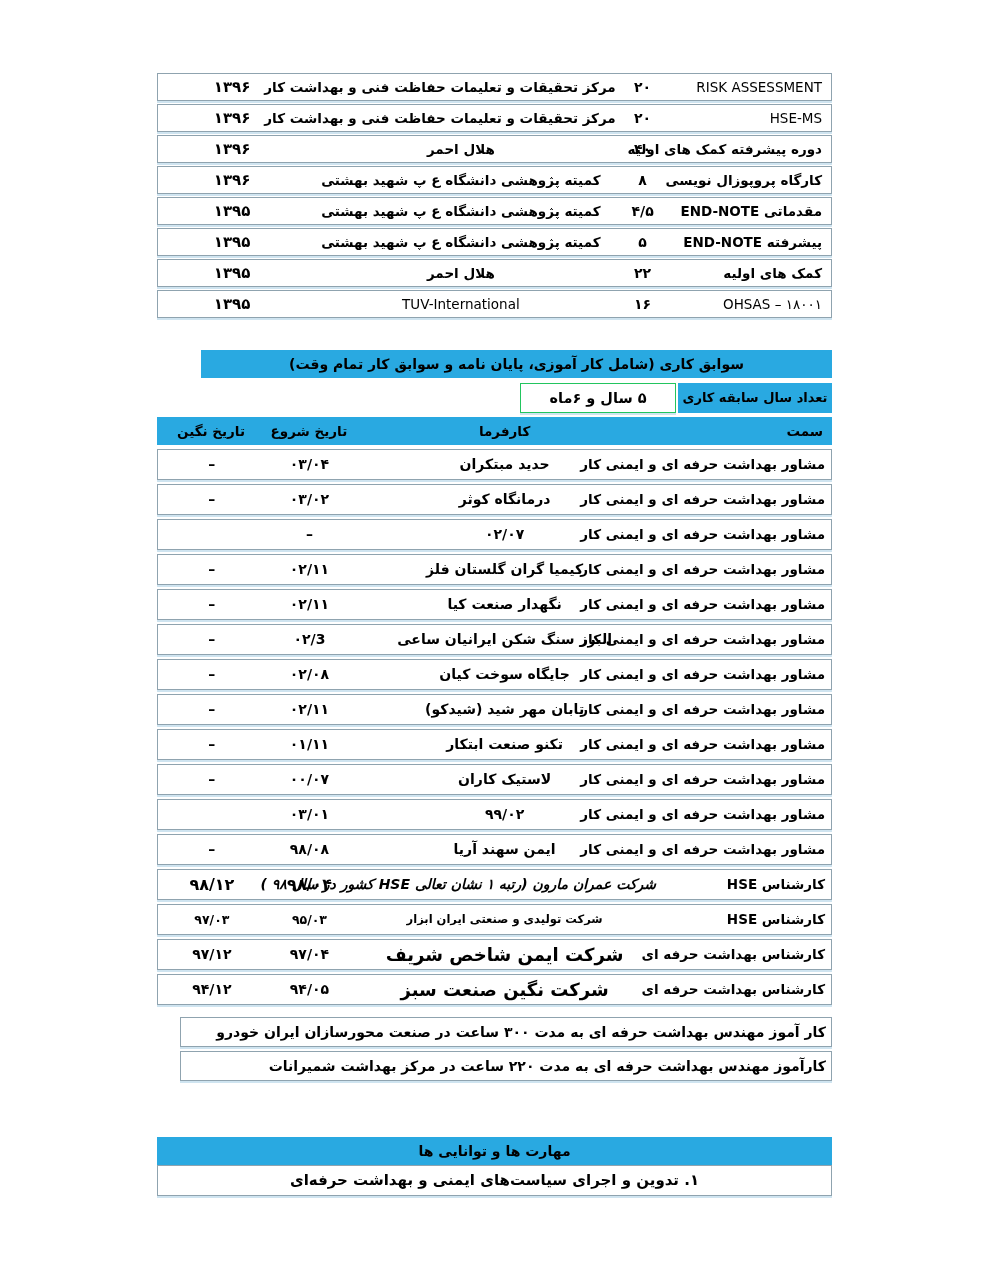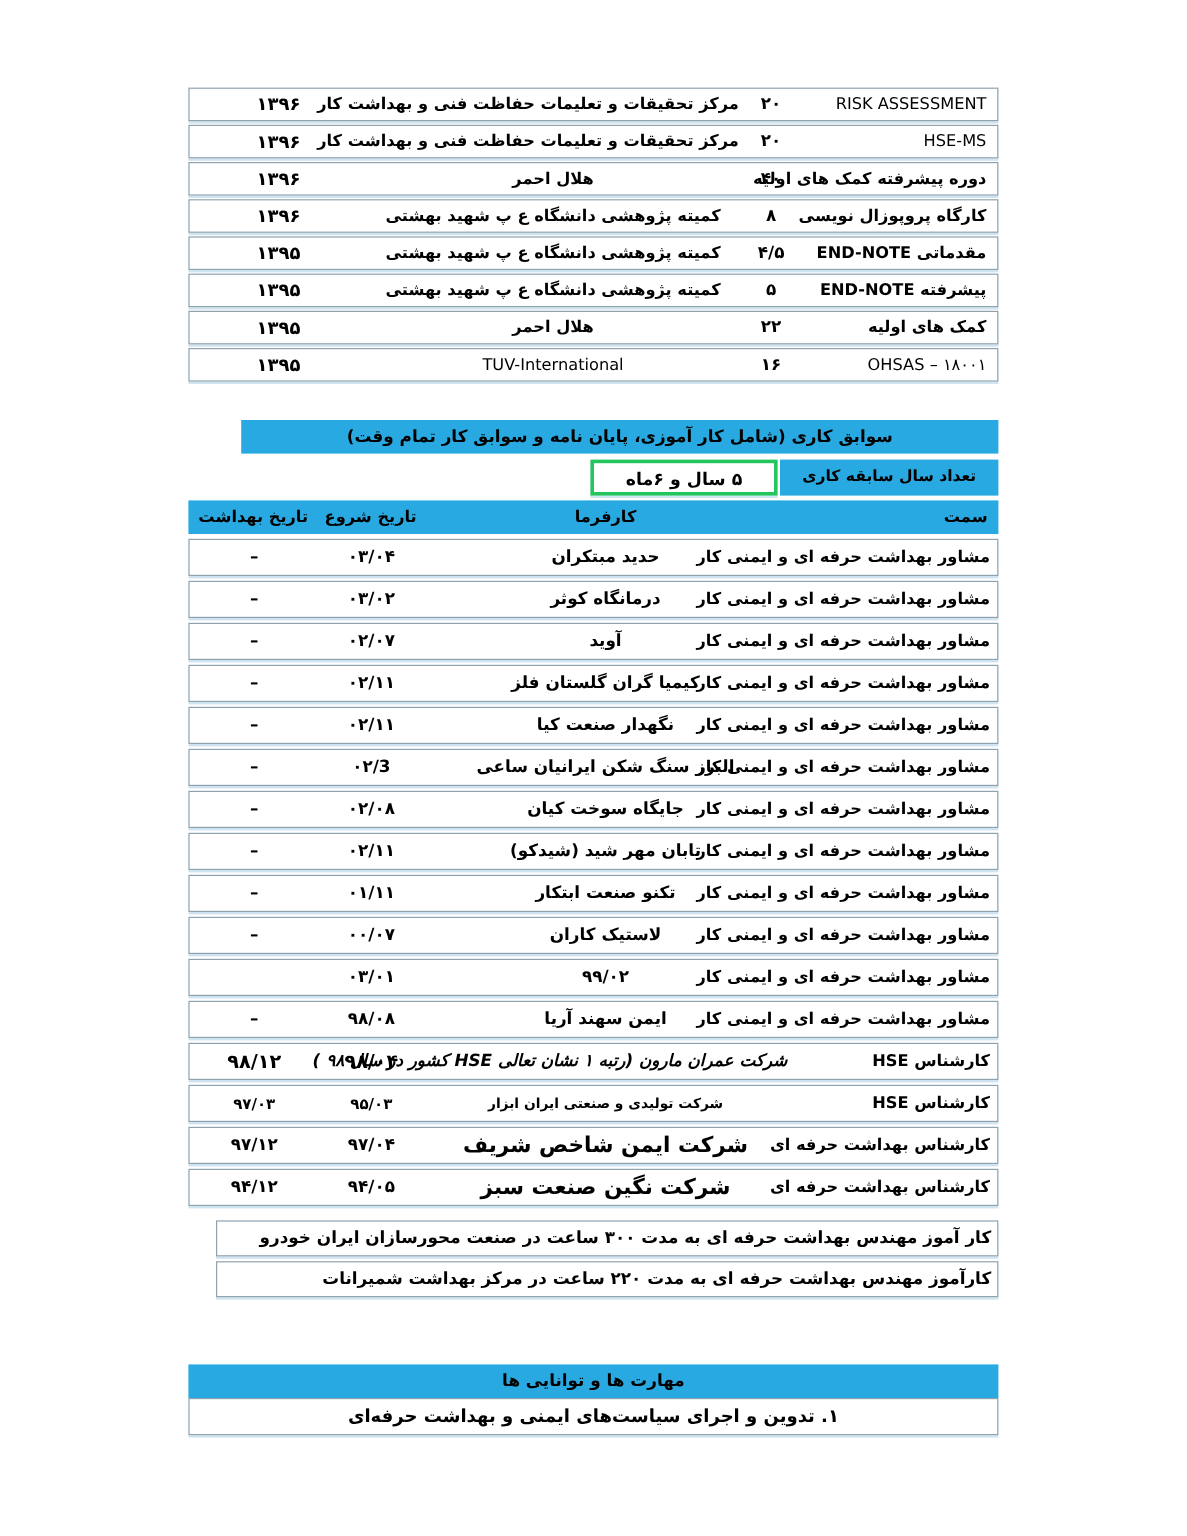--- a/index.html
+++ b/index.html
@@ -31,25 +31,25 @@
   .c-hours{text-align:center;font-weight:bold;font-size:14px;}
   .c-inst{text-align:center;font-weight:bold;font-size:13.5px;}
   .c-year{text-align:center;font-weight:bold;font-size:15px;}
   .nm-reg .c-name{font-weight:400;font-size:13.5px;}
   .in-reg .c-inst{font-weight:400;font-size:13.5px;}
   .courses{margin-bottom:32px;}
   
   .section-title{margin-bottom:5px;margin-left:44px;}
   .years-row{display:flex;direction:rtl;margin-bottom:4px;height:30px;}
   .years-label{
-    width:182px;background:var(--accent,#29a9e1);font-weight:bold;font-size:13px;
+    width:154px;background:var(--accent,#29a9e1);font-weight:bold;font-size:13px;
     text-align:center;line-height:30px;box-sizing:border-box;
   }
   .years-value{
-    width:156px;margin-right:2px;border:3px solid #22c55e;background:#fff;
+    width:156px;margin-right:2px;border:1px solid #22c55e;background:#fff;
     font-weight:bold;font-size:14.5px;text-align:center;line-height:28px;
     box-sizing:border-box;unicode-bidi:plaintext;
   }
   .work-header{
     display:grid;grid-template-columns:26% 45% 13% 16%;
     height:28px;line-height:28px;font-size:13.5px;margin-bottom:4px;
   }
   .work-header>div{font-weight:bold;}
   .wh-pos{text-align:right;padding-right:9px;}
   .wh-emp{text-align:center;}
@@ -144,40 +144,39 @@
 
     <div class="years-row">
       <div class="years-label">تعداد سال سابقه کاری</div>
       <div class="years-value box">۵ سال و ۶ماه</div>
     </div>
 
     <div class="bluebar work-header">
       <div class="wh-pos">سمت</div>
       <div class="wh-emp">کارفرما</div>
       <div class="wh-start">تاریخ شروع</div>
-      <div class="wh-end">تاریخ بهداشت</div>
+      <div class="wh-end">تاریخ نگین</div>
     </div>
 
     <div>
 
     <div class="box work-row">
           <div class="w-pos">مشاور بهداشت حرفه ای و ایمنی کار</div>
           <div class="w-emp">حدید مبتکران</div>
           <div class="w-start">۰۳/۰۴</div>
           <div class="w-end">–</div>
         </div>
         <div class="box work-row">
           <div class="w-pos">مشاور بهداشت حرفه ای و ایمنی کار</div>
           <div class="w-emp">درمانگاه کوثر</div>
           <div class="w-start">۰۳/۰۲</div>
           <div class="w-end">–</div>
         </div>
         <div class="box work-row">
           <div class="w-pos">مشاور بهداشت حرفه ای و ایمنی کار</div>
-          <div class="w-emp">آوید</div>
           <div class="w-start">۰۲/۰۷</div>
           <div class="w-end">–</div>
         </div>
         <div class="box work-row">
           <div class="w-pos">مشاور بهداشت حرفه ای و ایمنی کار</div>
           <div class="w-emp">کیمیا گران گلستان فلز</div>
           <div class="w-start">۰۲/۱۱</div>
           <div class="w-end">–</div>
         </div>
         <div class="box work-row">

